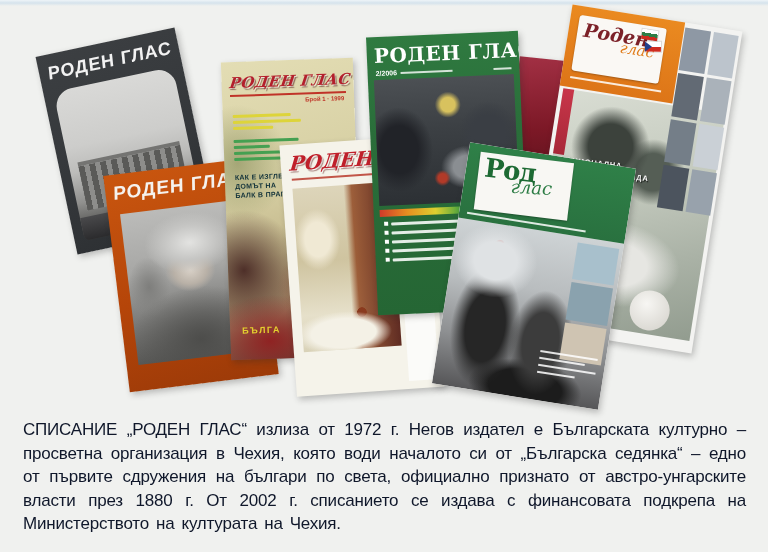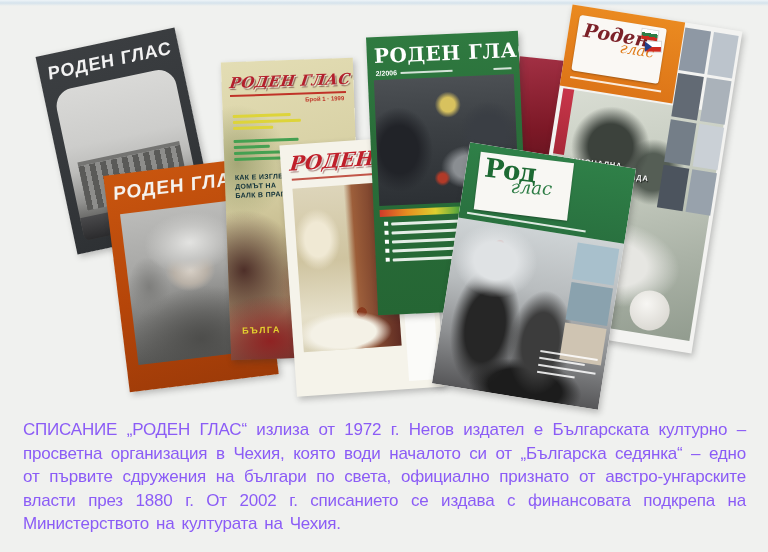--- a/index.html
+++ b/index.html
@@ -174,21 +174,21 @@
   .c6-photocol{position:absolute;right:4px;top:82px;width:42px;height:118px;
       display:grid;gap:3px;}
   .c6-photocol span{background:#a8c0cc;}
   .c6-photocol span:nth-child(2){background:#8aa2ae;}
   .c6-photocol span:nth-child(3){background:#cfc4b2;}
   .c6-caption{position:absolute;right:8px;bottom:22px;width:58px;}
   .c6-caption b{display:block;height:2px;background:rgba(255,255,255,.85);margin:5px 0;}
   
   .description{
     position:absolute;left:23px;right:22px;top:401px;
-    font-size:17px;line-height:23.5px;color:#8b5cf6;
+    font-size:17px;line-height:23.5px;color:#0f172a;
     text-align:justify;word-spacing:2.5px;letter-spacing:-0.2px;
   }
 </style>
 </head>
 <body>
 
 <div class="top-band"></div>
 
 <div class="collage">
 

